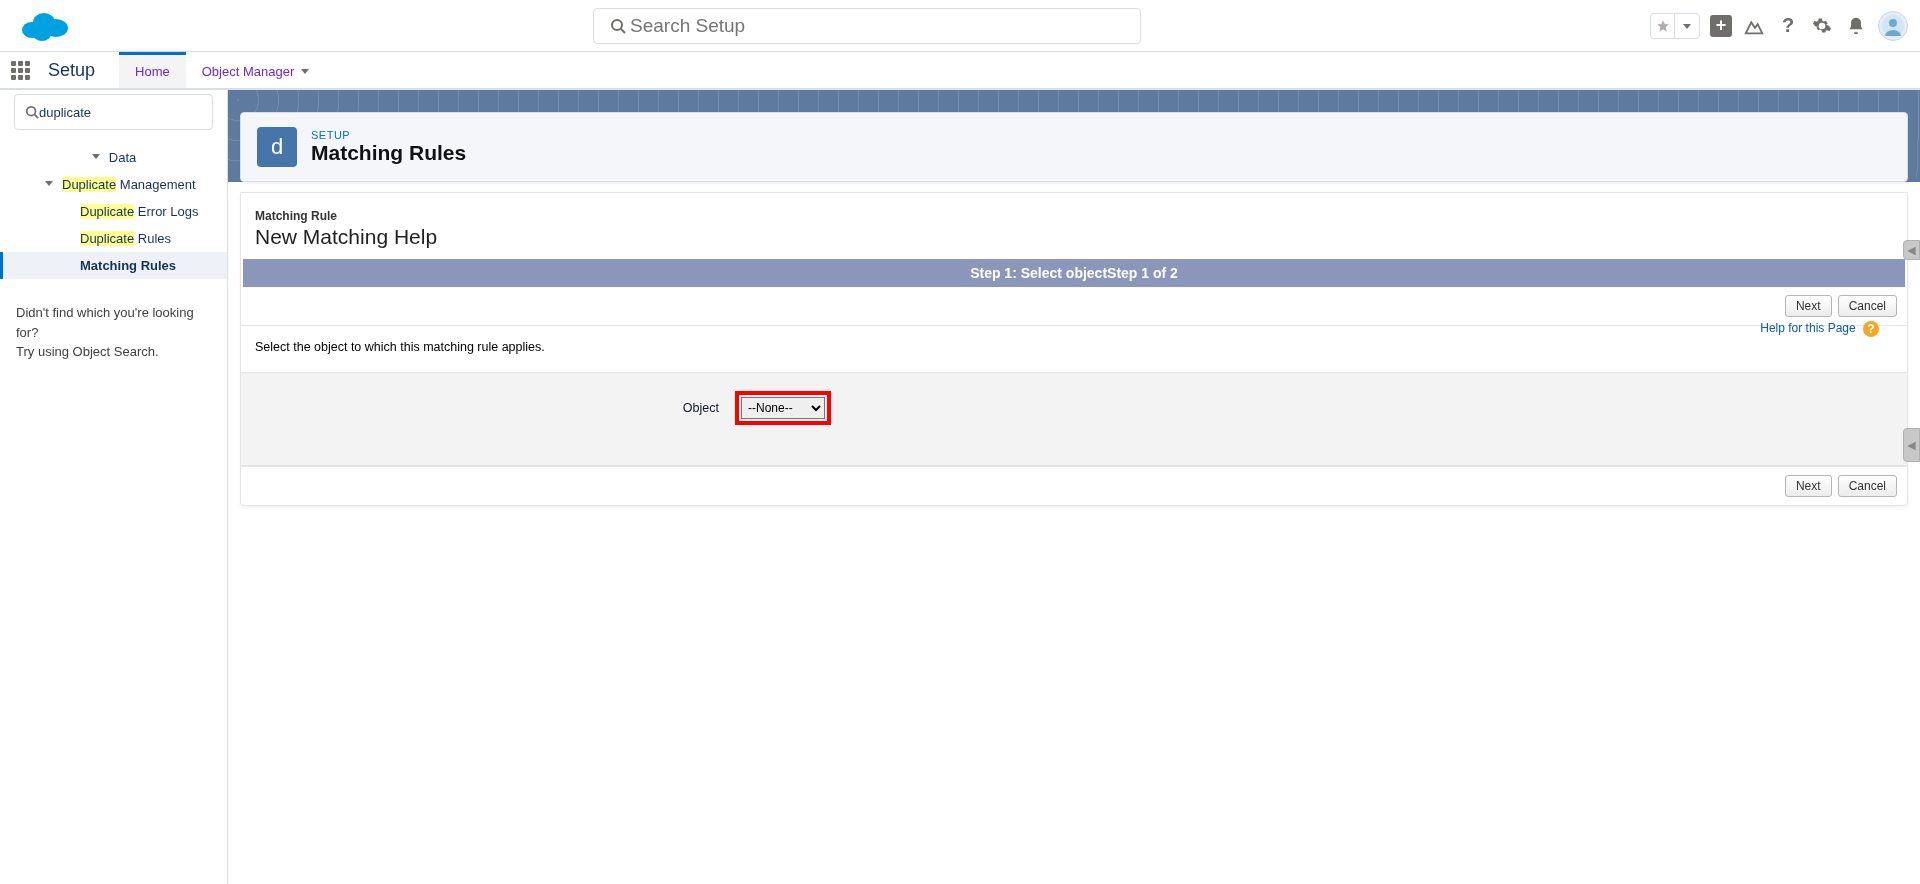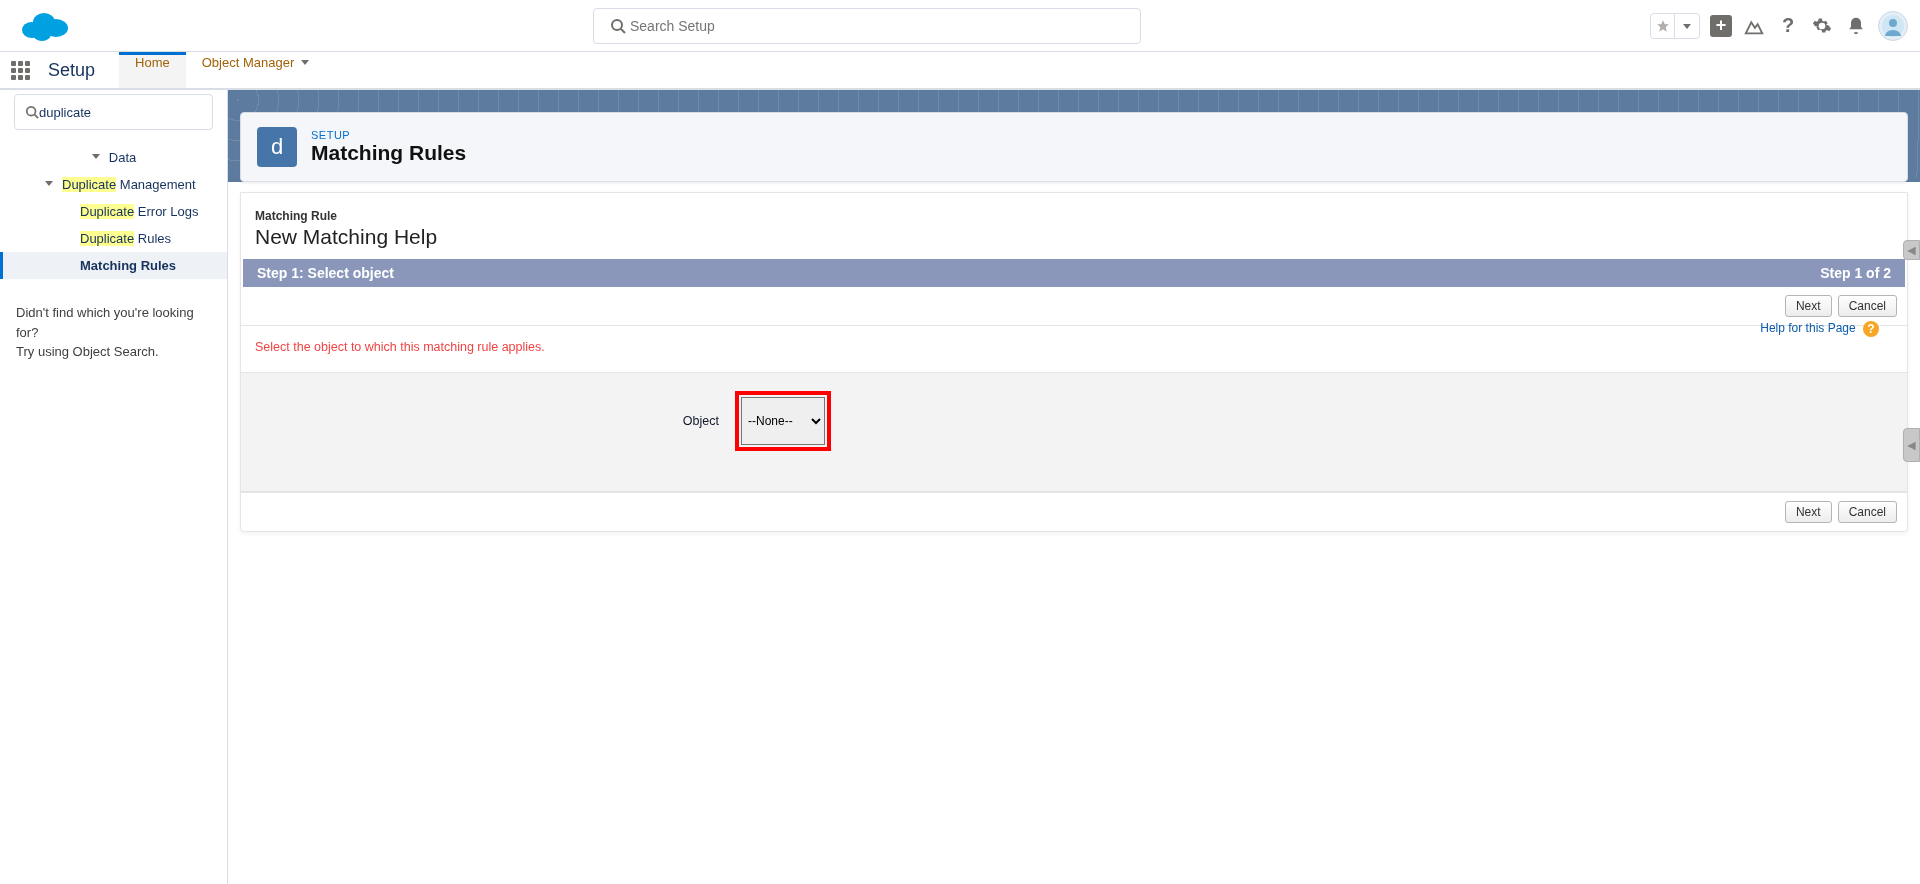--- a/index.html
+++ b/index.html
@@ -10,21 +10,21 @@
     height: 52px; display: flex; align-items: center; border-bottom: 1px solid #d8dde6;
     padding: 0 12px; background: #fff;
   }
   .cloud-logo { width: 52px; height: 36px; margin: 0 14px 0 6px; }
   .cloud-logo svg { width: 100%; height: 100%; }
   .search-wrap { flex: 1; display: flex; justify-content: center; }
   .search-box {
     width: 548px; height: 36px; border: 1px solid #d8dde6; border-radius: 4px;
     display: flex; align-items: center; padding: 0 12px; color: #706e6b;
   }
-  .search-box input { border: none; outline: none; flex: 1; font-size: 14px; color: #333; background: transparent; }
+  .search-box input { border: none; outline: none; flex: 1; font-size: 19px; color: #333; background: transparent; }
   .header-icons { display: flex; align-items: center; gap: 10px; }
   .hicon { width: 24px; height: 24px; display: inline-flex; align-items: center; justify-content: center;
            color: #706e6b; }
   .fav-box { display: flex; border: 1px solid #d8dde6; border-radius: 4px; overflow: hidden; }
   .fav-box .hicon { border-right: 1px solid #d8dde6; padding: 2px 4px; }
   .fav-box .hicon:last-child { border-right: none; }
   .plus-icon { background: #706e6b; color: #fff; border-radius: 3px; width: 22px; height: 22px;
                display:flex;align-items:center;justify-content:center;font-weight:bold; font-size:18px;}
   .avatar { width: 30px; height: 30px; border-radius: 50%; background: #e5eef5;
             display:flex;align-items:center;justify-content:center;font-size:18px; border:1px solid #c9d7e6;}
@@ -32,21 +32,21 @@
 
   
   .context-bar {
     height: 38px; display: flex; align-items: stretch; border-bottom: 2px solid #d8dde6; background: #fff;
   }
   .app-launcher { width: 40px; display:flex;align-items:center;justify-content:center; }
   .app-launcher-grid { display:grid; grid-template-columns:repeat(3,5px); grid-template-rows:repeat(3,5px);
                        gap:2px; }
   .app-launcher-grid span { width:5px;height:5px;background:#706e6b;border-radius:1px; }
   .app-name { font-size:18px; font-weight: normal; color:#16325c; display:flex;align-items:center; padding:0 24px 0 8px;}
-  .nav-tab { display:flex;align-items:flex-start;padding:0 16px;font-size:13px;color:#a16207;border-top:3px solid transparent;cursor:pointer; }
+  .nav-tab { display:flex;align-items:center;padding:0 16px;font-size:13px;color:#6d28d9;border-top:3px solid transparent;cursor:pointer; }
   .nav-tab.active { background:#f4f4f4; border-top:3px solid #0070d2; }
   .nav-tab .chev { margin-left:6px; }
 
   
   .body-split { display:flex; height: calc(884px - 52px - 38px); }
 
   
   .sidebar { width: 228px; border-right:1px solid #d8dde6; padding: 4px 10px; background:#fff; }
   .quickfind { height:36px; border:1px solid #d8dde6; border-radius:4px; display:flex;align-items:center;
                padding:0 10px;margin:0 4px 14px 4px; }
@@ -88,33 +88,33 @@
   .crumb { font-size:12px; font-weight:bold; color:#333; padding:0 14px; }
   .classic-title { font-size:21px; color:#222; padding:2px 14px 10px 14px; }
 
   .helpline { position:absolute; right:28px; top:128px; font-size:12px; }
   .helpline a { color:#0b5cab; text-decoration:none; margin-right:4px; }
   .help-bubble { display:inline-block;width:16px;height:16px;border-radius:50%;background:#f6a623;
                  color:#fff;font-size:12px;line-height:16px;text-align:center;font-weight:bold; vertical-align:middle;}
 
   .wizard-bar {
     background:#8a97bb; color:#fff; font-size:14px; font-weight:bold;
-    display:flex; justify-content:space-between; padding:6px 14px; margin:0 2px;
+    display:flex; justify-content:center; padding:6px 14px; margin:0 2px;
   }
   .button-row { display:flex; justify-content:flex-end; gap:6px; padding:8px 10px; border-bottom:1px solid #e5e5e5; }
   .classic-btn {
     font-size:12px; padding:3px 10px; border:1px solid #b5b5b5; border-radius:3px;
     background:linear-gradient(#ffffff,#ececec); color:#333; cursor:pointer;
   }
-  .instruction { font-size:12.5px; color:#ef4444; padding:14px 14px 18px 14px; border-bottom:1px solid #e5e5e5;}
+  .instruction { font-size:12.5px; color:#000000; padding:14px 14px 18px 14px; border-bottom:1px solid #e5e5e5;}
   .form-row { display:flex; align-items:center; background:#f3f3f3; padding:18px 14px 40px 14px;
               border-bottom:1px solid #e5e5e5; }
   .form-label { width:480px; text-align:right; font-size:12.5px; color:#0f172a; padding-right:16px;}
   .select-highlight { border:4px solid #ff0000; padding:2px; display:inline-block; }
-  .object-select { font-size:12px; padding:15px 2px; border:1px solid #767676; background:#efefef; width:84px;}
+  .object-select { font-size:12px; padding:2px 2px; border:1px solid #767676; background:#efefef; width:84px;}
   .button-row.bottom { border-top:1px solid #e5e5e5; border-bottom:none; }
 
   .right-edge-tab {
     position:absolute; right:0; top:338px; width:17px; height:34px;
     background:#c8c8c8; border-top-left-radius:4px; border-bottom-left-radius:4px;
     border:1px solid #b0b0b0;
     display:flex;align-items:center;justify-content:center;color:#888;font-size:14px;
   }
   .right-edge-tab.top { top:150px; height:20px;}
 

